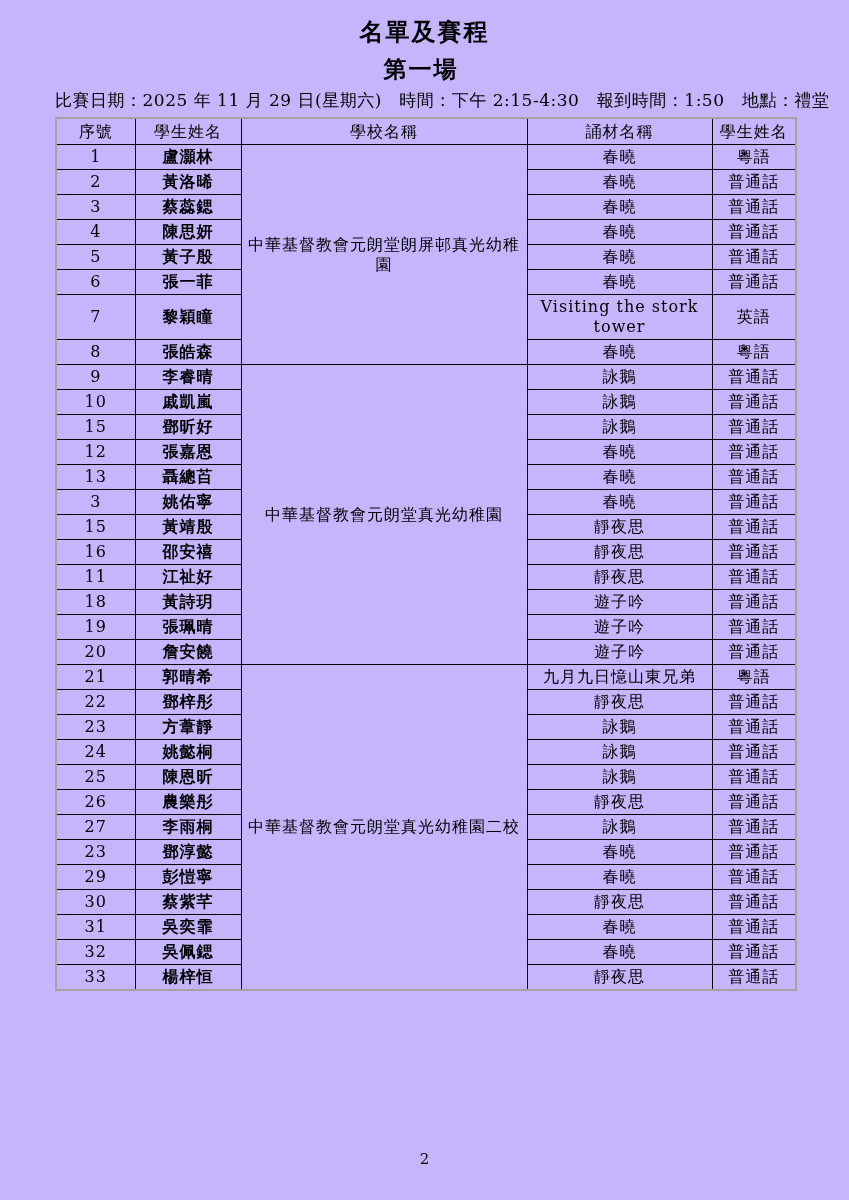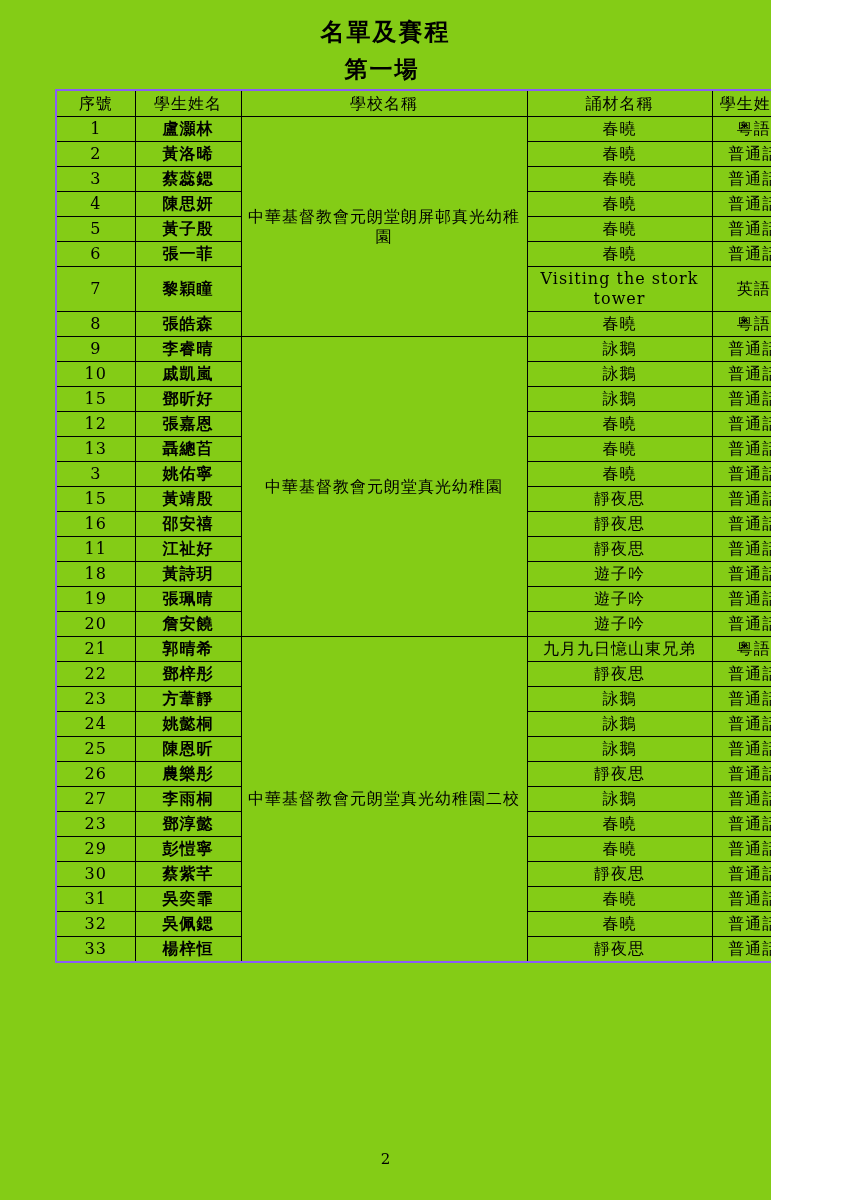--- a/index.html
+++ b/index.html
@@ -4,23 +4,23 @@
 <style>
   html, body {
     margin: 0;
     padding: 0;
     background: #ffffff;
     color: #000000;
     font-family: "DejaVu Serif", "Liberation Serif", serif;
   }
   .sheet {
     position: relative;
-    width: 771px;
+    width: 849px;
     height: 1200px;
-    background: #84cc16;
+    background: #c4b5fd;
     overflow: hidden;
   }
   .doc-title {
     margin: 16px 0 0 0;
     text-align: center;
     font-size: 24px;
     font-weight: bold;
     letter-spacing: 2px;
   }
   .doc-subtitle {
@@ -35,21 +35,21 @@
     width: 742px;
     font-size: 17px;
     white-space: nowrap;
     letter-spacing: 0.5px;
   }
   table.schedule {
     margin-left: 55px;
     width: 740px;
     border-collapse: collapse;
     table-layout: fixed;
-    border: 2px solid #8b5cf6;
+    border: 2px solid #a3a3a3;
   }
   table.schedule th,
   table.schedule td {
     border: 1px solid #000;
     text-align: center;
     vertical-align: middle;
     font-size: 16px;
     line-height: 1.25;
     padding: 2px 2px;
     letter-spacing: 1px;
@@ -76,20 +76,21 @@
     font-size: 15px;
   }
 </style>
 </head>
 <body>
 
 <div class="sheet">
 
   <div class="doc-title">名單及賽程</div>
   <div class="doc-subtitle">第一場</div>
+  <div class="info-line">比賽日期：2025 年 11 月 29 日(星期六)　時間：下午 2:15-4:30　報到時間：1:50　地點：禮堂</div>
 
   <table class="schedule">
     <colgroup>
       <col style="width:79px">
       <col style="width:106px">
       <col style="width:286px">
       <col style="width:185px">
       <col style="width:84px">
     </colgroup>
     <thead>

